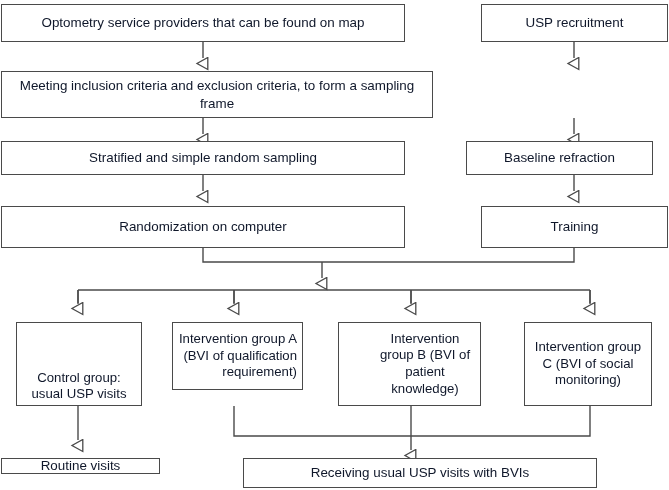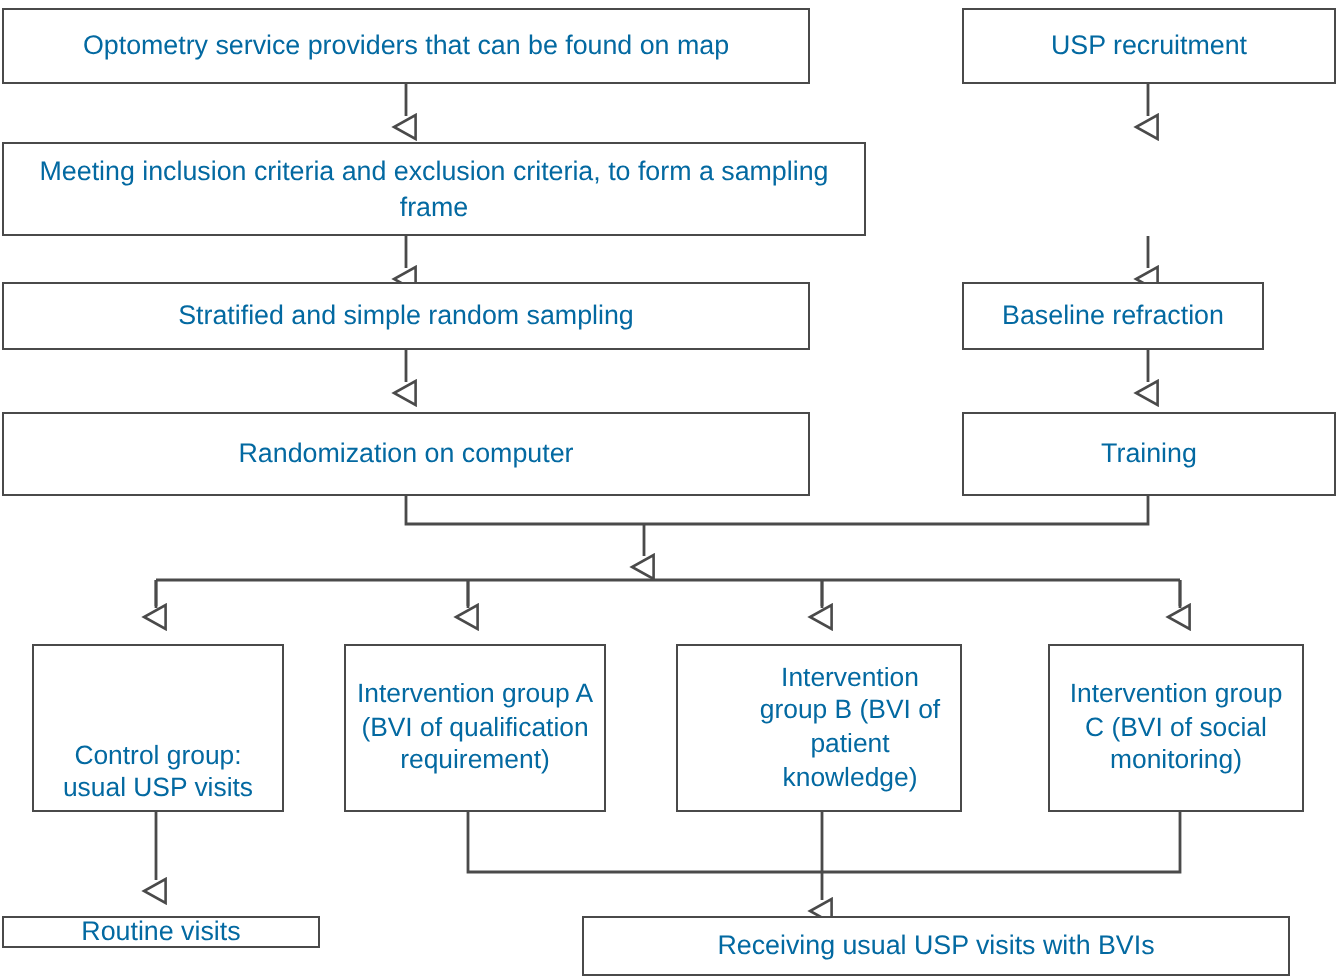--- a/index.html
+++ b/index.html
@@ -28,21 +28,21 @@
   }
   .node {
     position: absolute;
     box-sizing: border-box;
     border: 1.4px solid #4a4a4a;
     background: #ffffff;
     display: flex;
     align-items: center;
     justify-content: center;
     text-align: center;
-    color: #0369a1;
+    color: #0f172a;
     font-size: 13.4px;
     line-height: 1.28;
     padding: 2px 5px;
   }
   .node.small {
     font-size: 13.2px;
     line-height: 1.26;
   }
 </style>
 </head>
@@ -101,45 +101,45 @@
 
   <div class="node" style="left:1px; top:206px; width:404px; height:42px;">
     <span>Randomization on computer</span>
   </div>
 
   <div class="node" style="left:481px; top:4px; width:187px; height:38px;text-align:center;">
     <span>USP recruitment</span>
   </div>
 
 
-  <div class="node" style="left:481px; top:141px; width:151px; height:34px;">
+  <div class="node" style="left:466px; top:141px; width:187px; height:34px;">
     <span>Baseline refraction</span>
   </div>
 
   <div class="node" style="left:481px; top:206px; width:187px; height:42px;align-items:center;">
     <span>Training</span>
   </div>
 
   <div class="node small" style="left:16px; top:322px; width:126px; height:84px;align-items:flex-end;">
     <span>Control group: usual USP visits</span>
   </div>
 
-  <div class="node small" style="left:172px; top:322px; width:131px; height:84px;">
+  <div class="node small" style="left:172px; top:322px; width:131px; height:68px;text-align:right;">
     <span>Intervention group A (BVI of qualification requirement)</span>
   </div>
 
   <div class="node small" style="left:338px; top:322px; width:143px; height:84px;padding-left:36px;">
     <span>Intervention group B (BVI of patient knowledge)</span>
   </div>
 
   <div class="node small" style="left:524px; top:322px; width:128px; height:84px;">
     <span>Intervention group C (BVI of social monitoring)</span>
   </div>
 
   <div class="node" style="left:1px; top:458px; width:159px; height:16px;align-items:center;">
     <span>Routine visits</span>
   </div>
 
-  <div class="node" style="left:243px; top:458px; width:354px; height:30px;margin-left:48px;">
+  <div class="node" style="left:243px; top:458px; width:354px; height:30px;">
     <span>Receiving usual USP visits with BVIs</span>
   </div>
 
 </div>
 
 </body></html>

